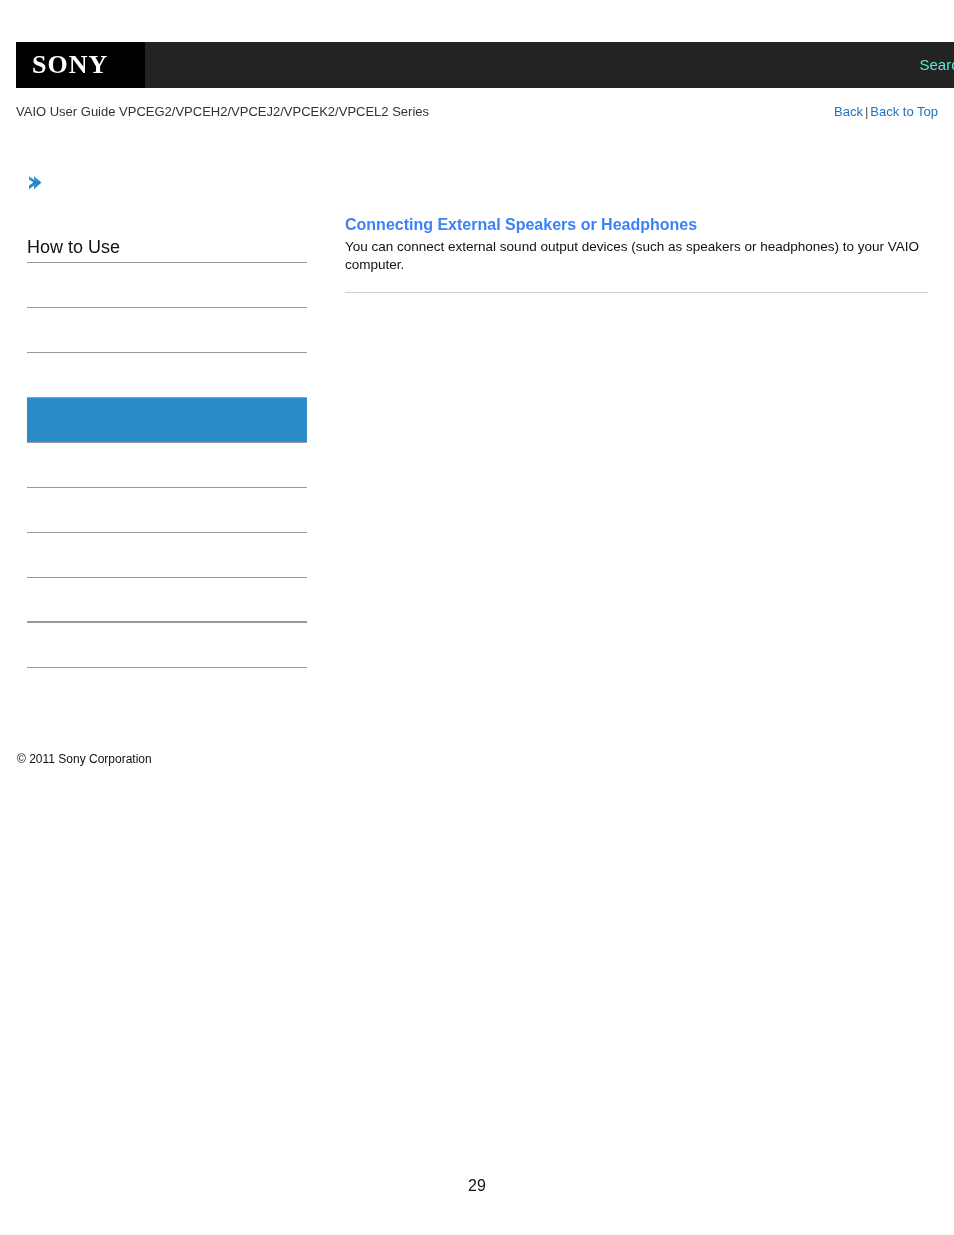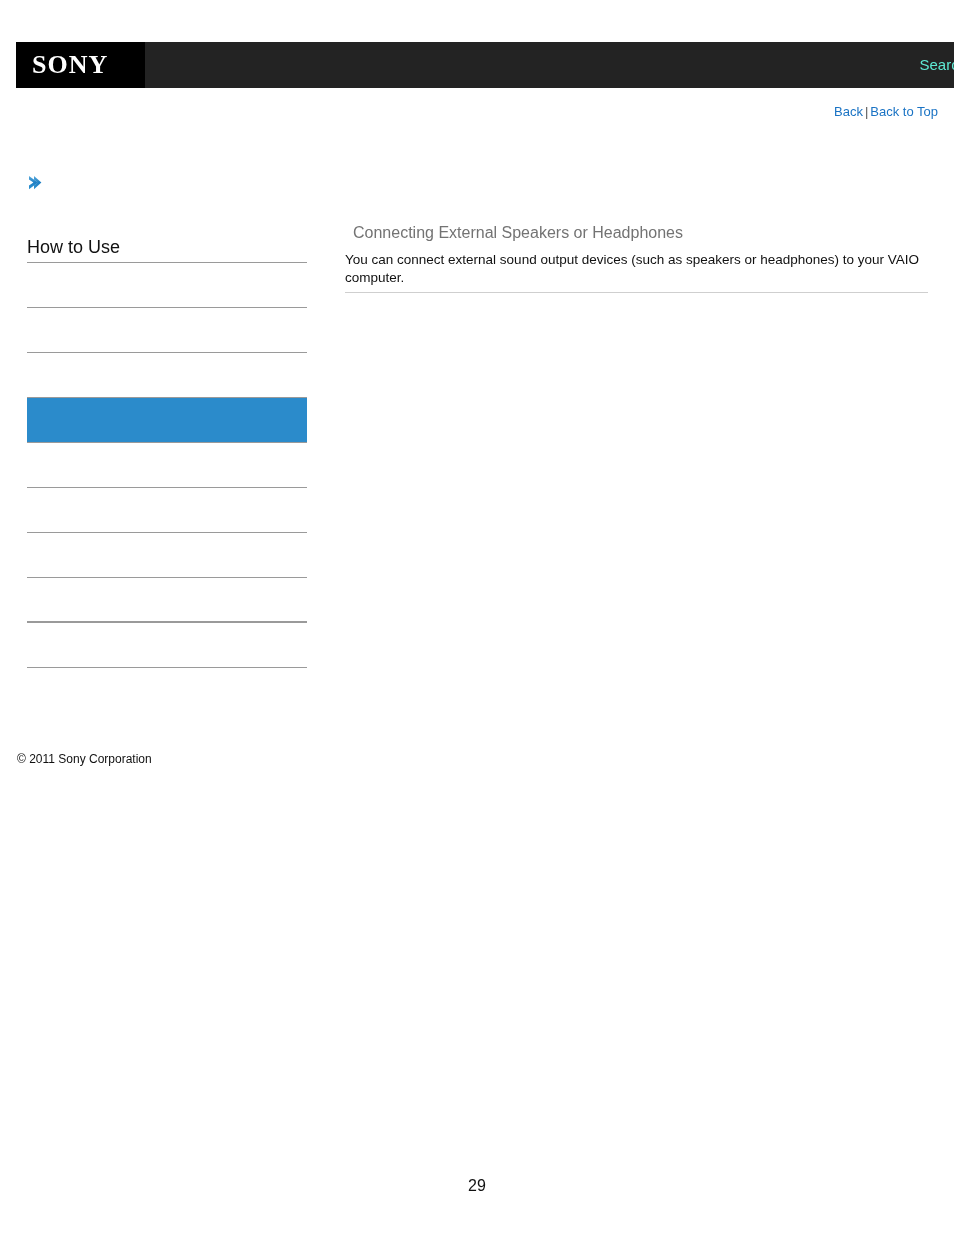--- a/index.html
+++ b/index.html
@@ -177,25 +177,25 @@
   }
 
   
   .content {
     position: absolute;
     left: 345px;
     top: 214px;
     width: 583px;
   }
   .content-title {
-    margin: 8px;
+    margin: 0;
     font-size: 16px;
     line-height: 21px;
-    font-weight: normal;
-    color: #737373;
+    font-weight: bold;
+    color: #3b82f6;
     cursor: pointer;
   }
   .content-body {
     margin: 3px 0 0 0;
     font-size: 13.5px;
     line-height: 18px;
     color: #111111;
   }
   .content-rule {
     position: absolute;
@@ -222,20 +222,21 @@
 <body>
 
 <div class="header-bar">
   <div class="sony-logo-box">
     <div class="sony-logo-text">SONY</div>
   </div>
   <div class="search-link">Search</div>
 </div>
 
 <div class="subheader">
+  <div class="guide-title">VAIO User Guide VPCEG2/VPCEH2/VPCEJ2/VPCEK2/VPCEL2 Series</div>
   <div class="nav-links">
     <a>Back</a><span class="nav-sep">|</span><a>Back to Top</a>
   </div>
 </div>
 
 <div class="sidebar">
 
   <div class="breadcrumb-arrow">
     <svg width="16" height="18" viewBox="0 0 16 18" xmlns="http://www.w3.org/2000/svg">
       <defs>

